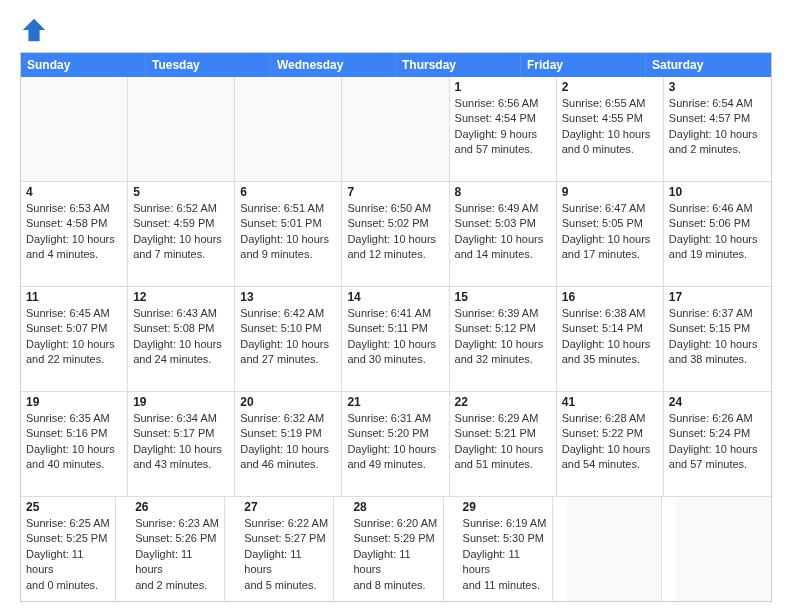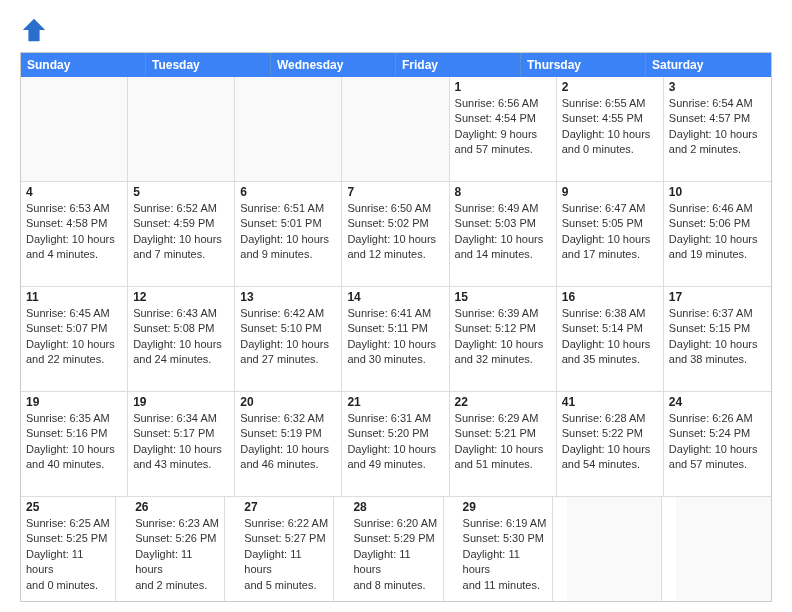--- a/index.html
+++ b/index.html
@@ -131,22 +131,22 @@
       <div class="title-main"></div>
       <div class="title-sub"></div>
     </div>
   </div>
 
   <div class="calendar">
     <div class="cal-header-row">
     <div class="cal-header-cell">Sunday</div>
         <div class="cal-header-cell">Tuesday</div>
         <div class="cal-header-cell">Wednesday</div>
+        <div class="cal-header-cell">Thursday</div>
         <div class="cal-header-cell">Friday</div>
-        <div class="cal-header-cell">Thursday</div>
         <div class="cal-header-cell">Saturday</div>
       </div>
     <div class="cal-body">
     <div class="cal-row">
           <div class="cal-cell empty"></div>
           <div class="cal-cell empty"></div>
           <div class="cal-cell empty"></div>
           <div class="cal-cell empty"></div>
           <div class="cal-cell">
             <div class="day-num">1</div>

